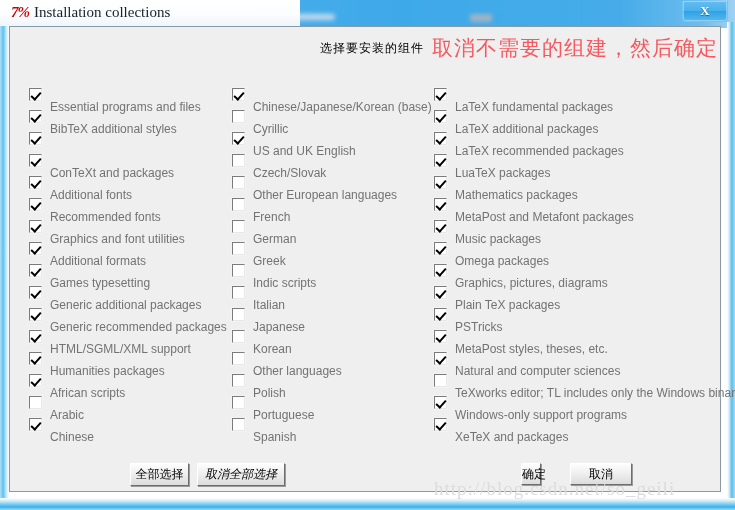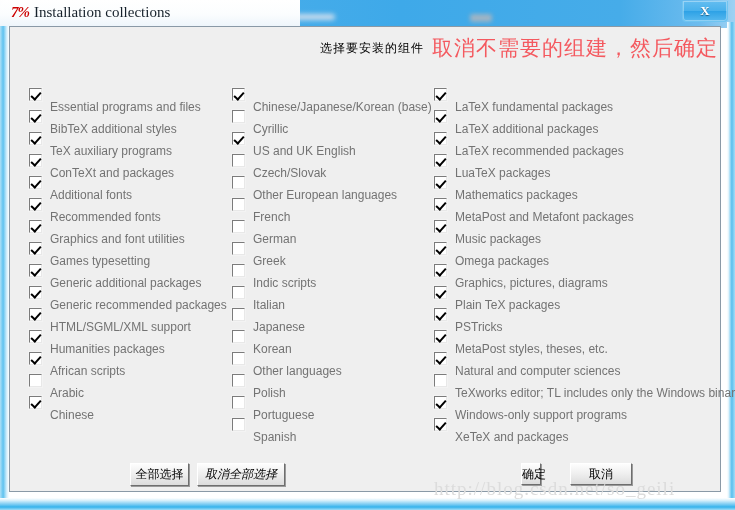--- a/index.html
+++ b/index.html
@@ -264,37 +264,40 @@
       <div class="cbrow">
         <span class="cbox checked"></span>
         <span class="cblabel">Essential programs and files</span>
       </div>
       <div class="cbrow">
         <span class="cbox checked"></span>
         <span class="cblabel">BibTeX additional styles</span>
       </div>
       <div class="cbrow">
         <span class="cbox checked"></span>
-        <span class="cblabel">TeX auxiliary programs</span>
       </div>
       <div class="cbrow">
         <span class="cbox checked"></span>
         <span class="cblabel">ConTeXt and packages</span>
       </div>
       <div class="cbrow">
         <span class="cbox checked"></span>
         <span class="cblabel">Additional fonts</span>
       </div>
       <div class="cbrow">
         <span class="cbox checked"></span>
         <span class="cblabel">Recommended fonts</span>
       </div>
       <div class="cbrow">
         <span class="cbox checked"></span>
         <span class="cblabel">Graphics and font utilities</span>
+      </div>
+      <div class="cbrow">
+        <span class="cbox checked"></span>
+        <span class="cblabel">Additional formats</span>
       </div>
       <div class="cbrow">
         <span class="cbox checked"></span>
         <span class="cblabel">Games typesetting</span>
       </div>
       <div class="cbrow">
         <span class="cbox checked"></span>
         <span class="cblabel">Generic additional packages</span>
       </div>
       <div class="cbrow">

